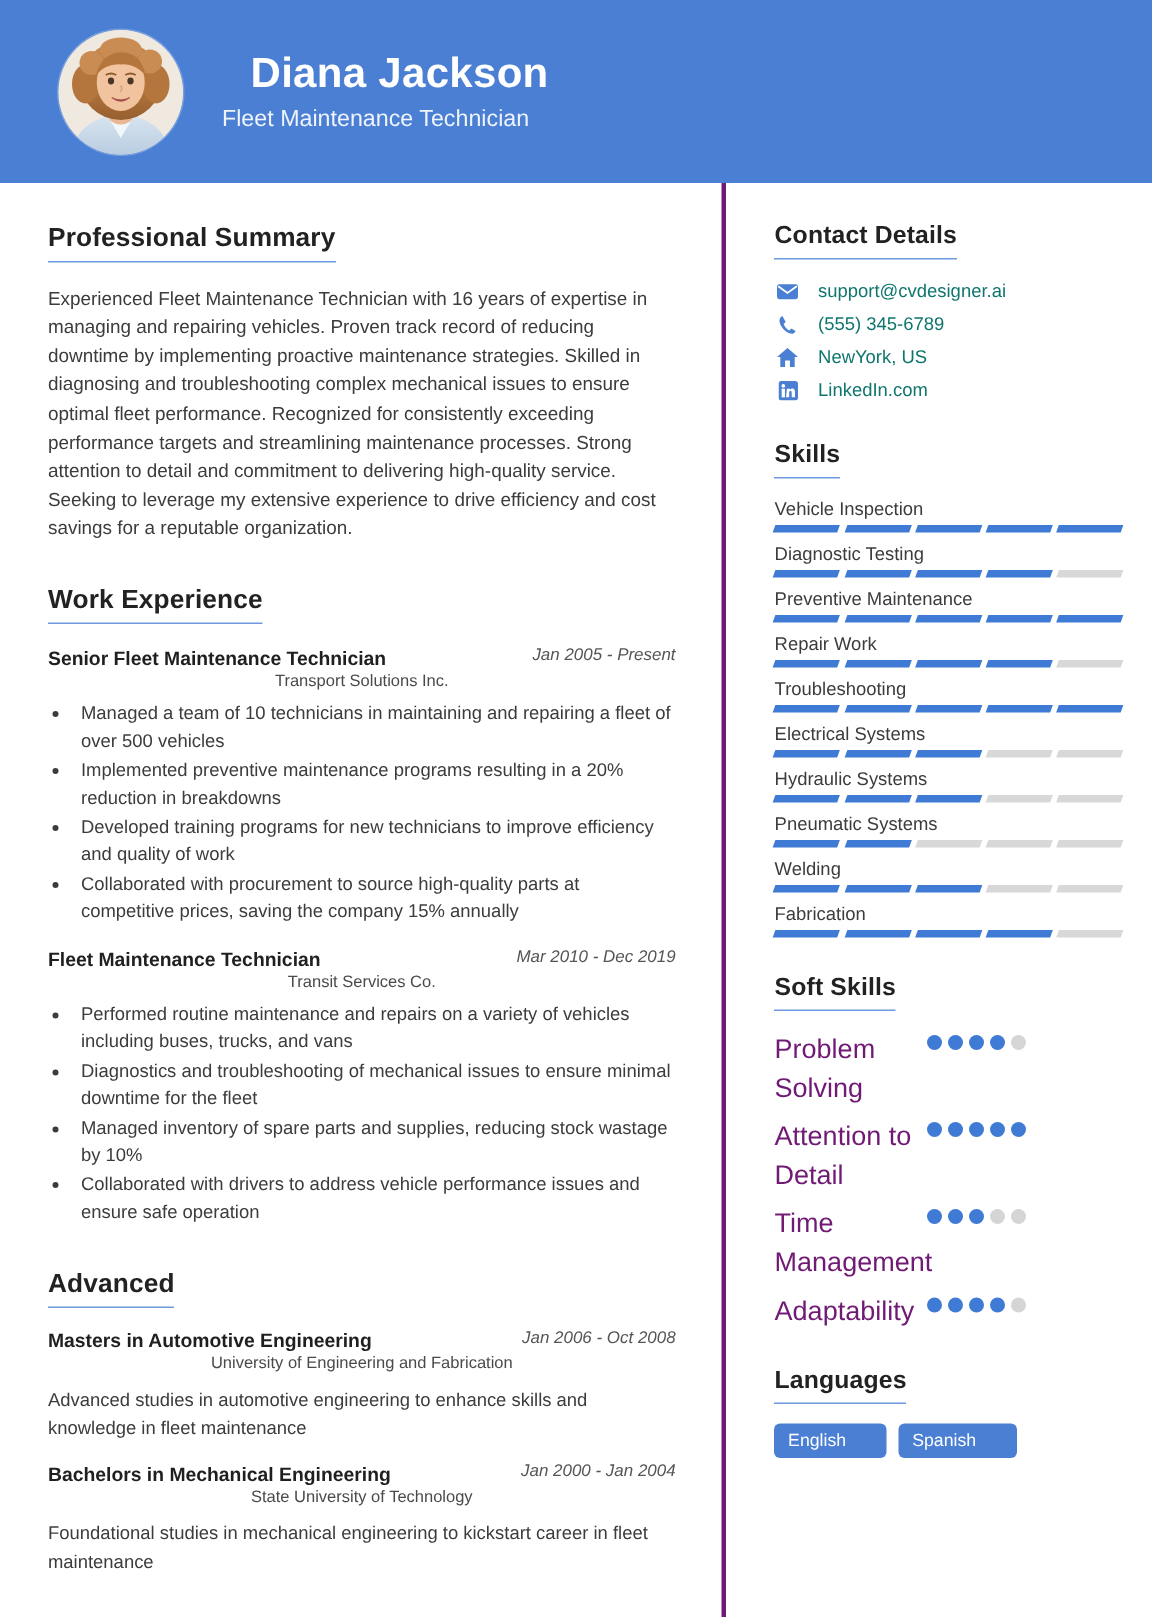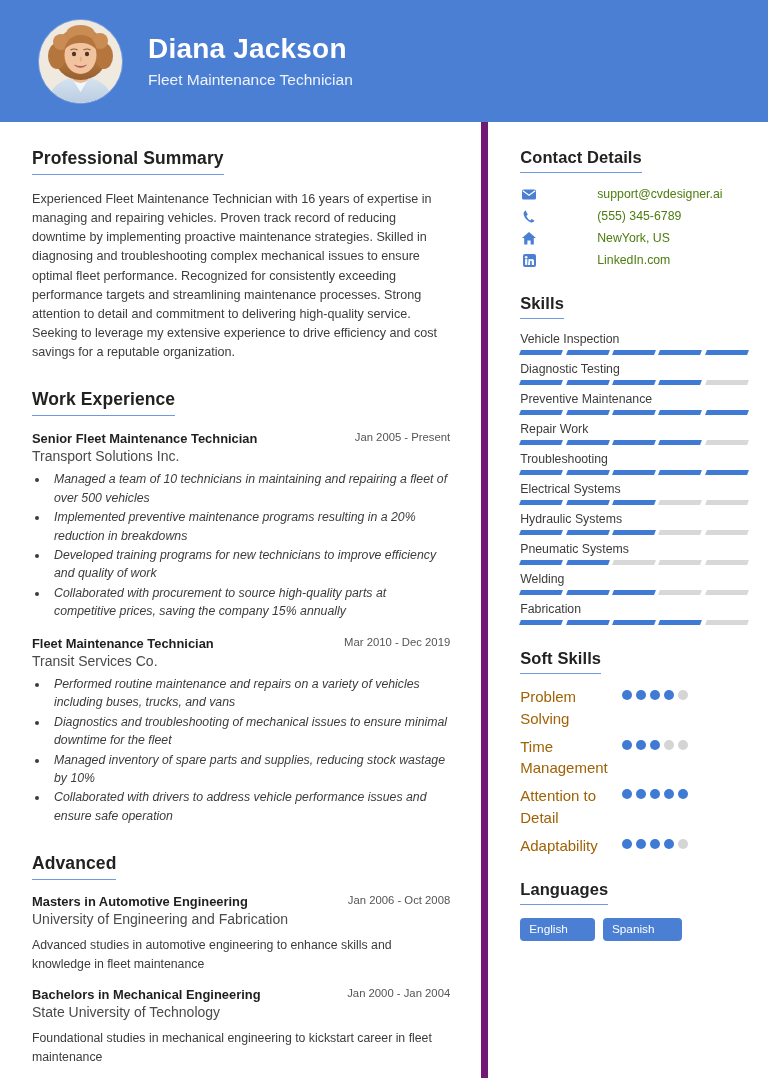--- a/index.html
+++ b/index.html
@@ -40,40 +40,41 @@
   }
   .avatar svg { display: block; width: 100%; height: 100%; }
 
   .header-text { margin-left: 26px; }
   .name {
     font-size: 28px;
     font-weight: bold;
     color: #ffffff;
     letter-spacing: .2px;
     line-height: 1.15;
+    margin-left: 19px;
   }
   .job-title {
     font-size: 15.5px;
     color: #eef3fc;
     margin-top: 5px;
     font-weight: normal;
   }
 
   
   .body-wrap {
     display: flex;
     height: 956px;
   }
   .col-left {
     width: 511px;
     padding: 26px 31px 0 32px;
   }
   .col-right {
     width: 303px;
-    border-left: 7px solid #701a75;
+    border-left: 3px solid #701a75;
     padding: 26px 20px 0 32px;
   }
 
   
   .sec-title {
     font-size: 17.5px;
     font-weight: bold;
     color: #222222;
     letter-spacing: .1px;
     padding-bottom: 5px;
@@ -105,37 +106,38 @@
   .entry-role {
     font-size: 12.9px;
     font-weight: bold;
     color: #1f1f1f;
   }
   .entry-date {
     font-size: 11.3px;
     color: #555555;
     white-space: nowrap;
     padding-left: 10px;
+    font-style: italic;
   }
   .entry-org {
-    font-size: 14px;
+    font-size: 11px;
     color: #4a4a4a;
     margin-top: 2px;
+    text-align: center;
   }
   .bullets {
     margin: 6px 0 0 17px;
     padding: 0;
   }
   .bullets li {
     font-size: 12.3px;
     line-height: 1.5;
     color: #3c3c3c;
     margin-bottom: 1px;
     padding-left: 5px;
-    font-style: italic;
   }
 
   
   .edu-section { margin-top: 28px; }
   .edu-entry { margin-top: 14px; }
   .edu-desc {
     font-size: 12.3px;
     line-height: 1.5;
     color: #3c3c3c;
     margin-top: 9px;
@@ -153,22 +155,21 @@
     height: 14px;
     flex: 0 0 18px;
     display: flex;
     align-items: center;
     justify-content: center;
     margin-right: 11px;
   }
   .c-icon svg { display: block; }
   .contact-text {
     font-size: 12.3px;
-    color: #4d7c0f;
-    margin-left: 48px;
+    color: #0f766e;
   }
 
   
   .skills-section { margin-top: 27px; }
   .skill-list { margin-top: 13px; }
   .skill-item { margin-bottom: 7px; }
   .skill-name {
     font-size: 12.3px;
     color: #3c3c3c;
     margin-bottom: 4px;
@@ -188,22 +189,22 @@
 
   
   .soft-section { margin-top: 24px; }
   .soft-list { margin-top: 12px; }
   .soft-item {
     display: flex;
     align-items: flex-start;
     margin-bottom: 6px;
   }
   .soft-name {
-    font-size: 15px;
-    color: #a16207;
+    font-size: 18px;
+    color: #701a75;
     line-height: 1.45;
     width: 102px;
     flex: 0 0 102px;
   }
   .soft-dots {
     display: flex;
     flex-wrap: wrap;
     width: 76px;
     gap: 4px;
     padding-top: 4px;
@@ -518,37 +519,37 @@
               <div class="soft-name">Problem Solving</div>
               <div class="soft-dots">
                 <span class="dot on"></span>
                 <span class="dot on"></span>
                 <span class="dot on"></span>
                 <span class="dot on"></span>
                 <span class="dot"></span>
               </div>
             </div>
             <div class="soft-item">
+              <div class="soft-name">Attention to Detail</div>
+              <div class="soft-dots">
+                <span class="dot on"></span>
+                <span class="dot on"></span>
+                <span class="dot on"></span>
+                <span class="dot on"></span>
+                <span class="dot on"></span>
+              </div>
+            </div>
+            <div class="soft-item">
               <div class="soft-name">Time Management</div>
               <div class="soft-dots">
                 <span class="dot on"></span>
                 <span class="dot on"></span>
                 <span class="dot on"></span>
                 <span class="dot"></span>
                 <span class="dot"></span>
-              </div>
-            </div>
-            <div class="soft-item">
-              <div class="soft-name">Attention to Detail</div>
-              <div class="soft-dots">
-                <span class="dot on"></span>
-                <span class="dot on"></span>
-                <span class="dot on"></span>
-                <span class="dot on"></span>
-                <span class="dot on"></span>
               </div>
             </div>
             <div class="soft-item">
               <div class="soft-name">Adaptability</div>
               <div class="soft-dots">
                 <span class="dot on"></span>
                 <span class="dot on"></span>
                 <span class="dot on"></span>
                 <span class="dot on"></span>
                 <span class="dot"></span>

